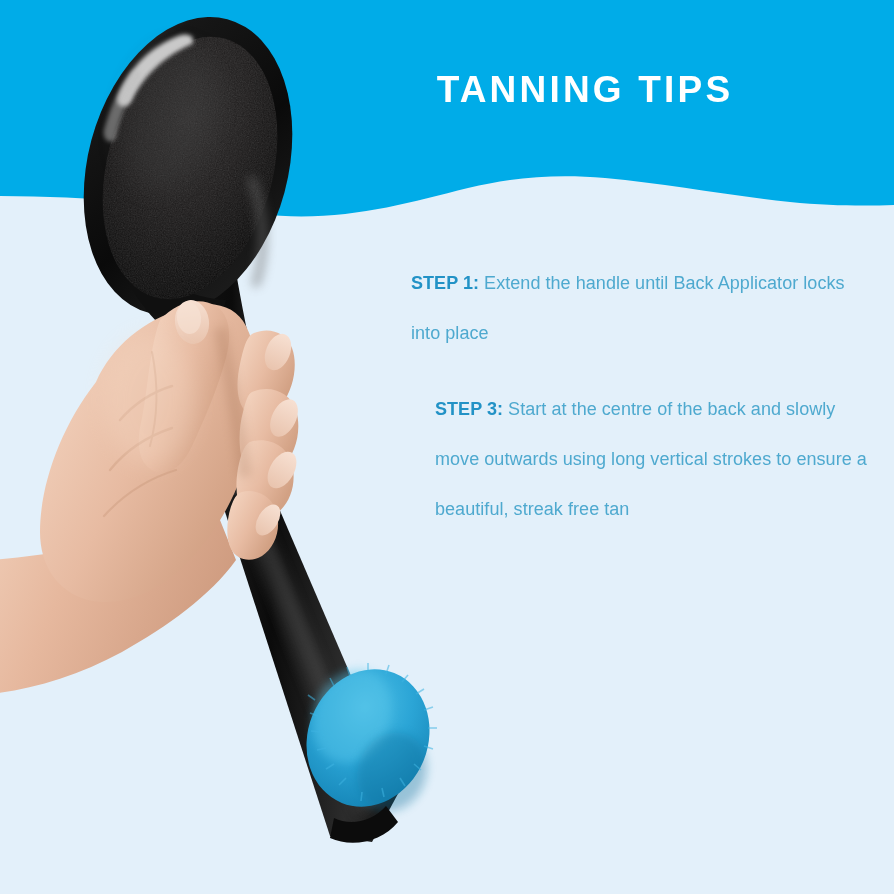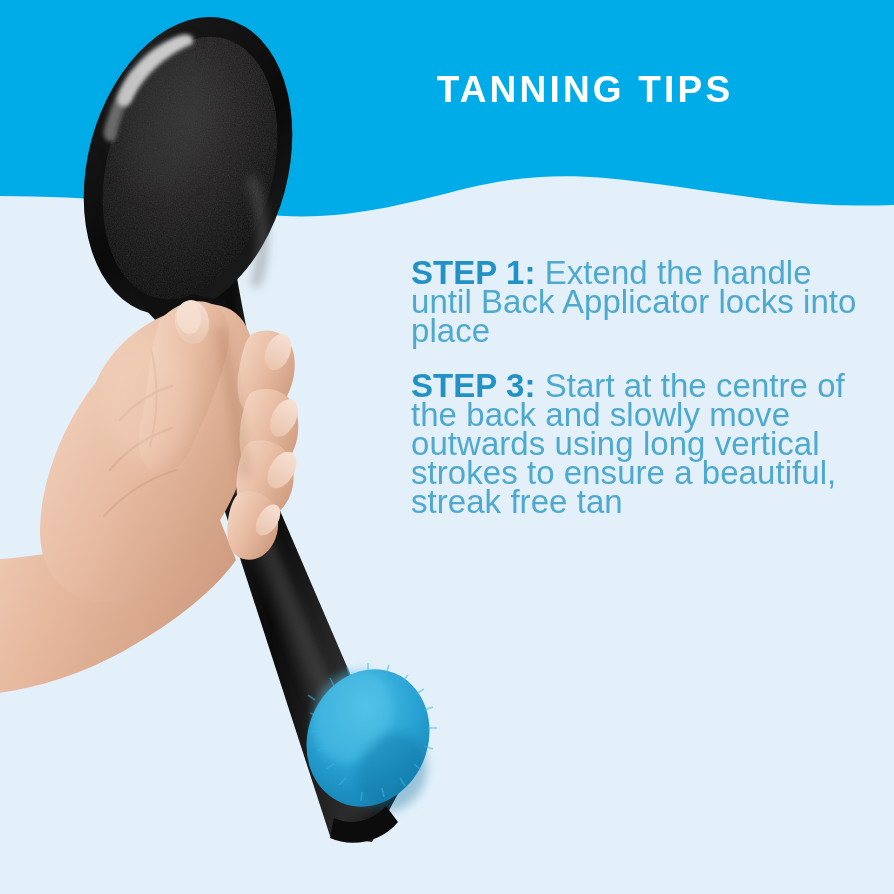--- a/index.html
+++ b/index.html
@@ -55,24 +55,24 @@
   .steps {
     position: absolute;
     z-index: 6;
     left: 411px;
     top: 258px;
     width: 460px;
   }
   .step {
     margin-bottom: 26px;
   }
-  .step:last-child { margin-bottom: 0; }
+  .step:last-child { margin-bottom: 0; margin-left: 24px; }
   .step-text {
-    font-size: 33px;
-    line-height: 29px;
+    font-size: 18px;
+    line-height: 50px;
     color: #4ea9cf;
     font-weight: 400;
     letter-spacing: 0.05px;
   }
   .step-label {
     font-weight: 700;
     color: #2292c6;
   }
 
   

